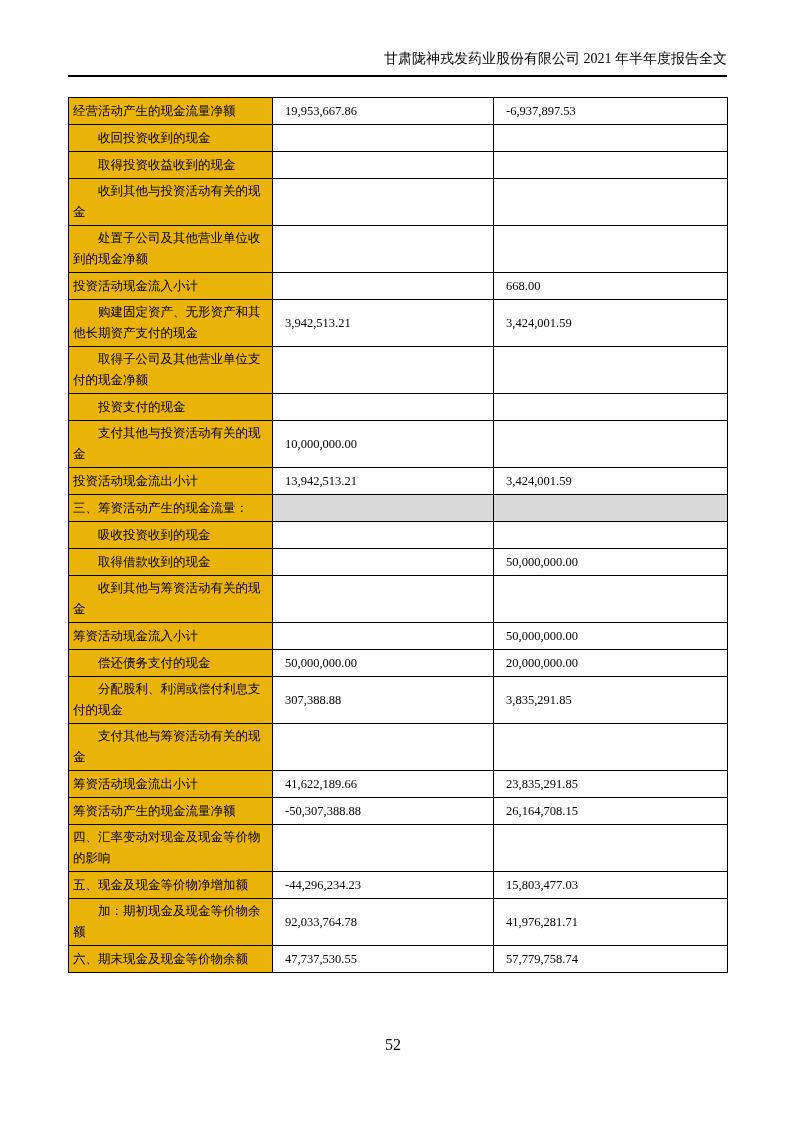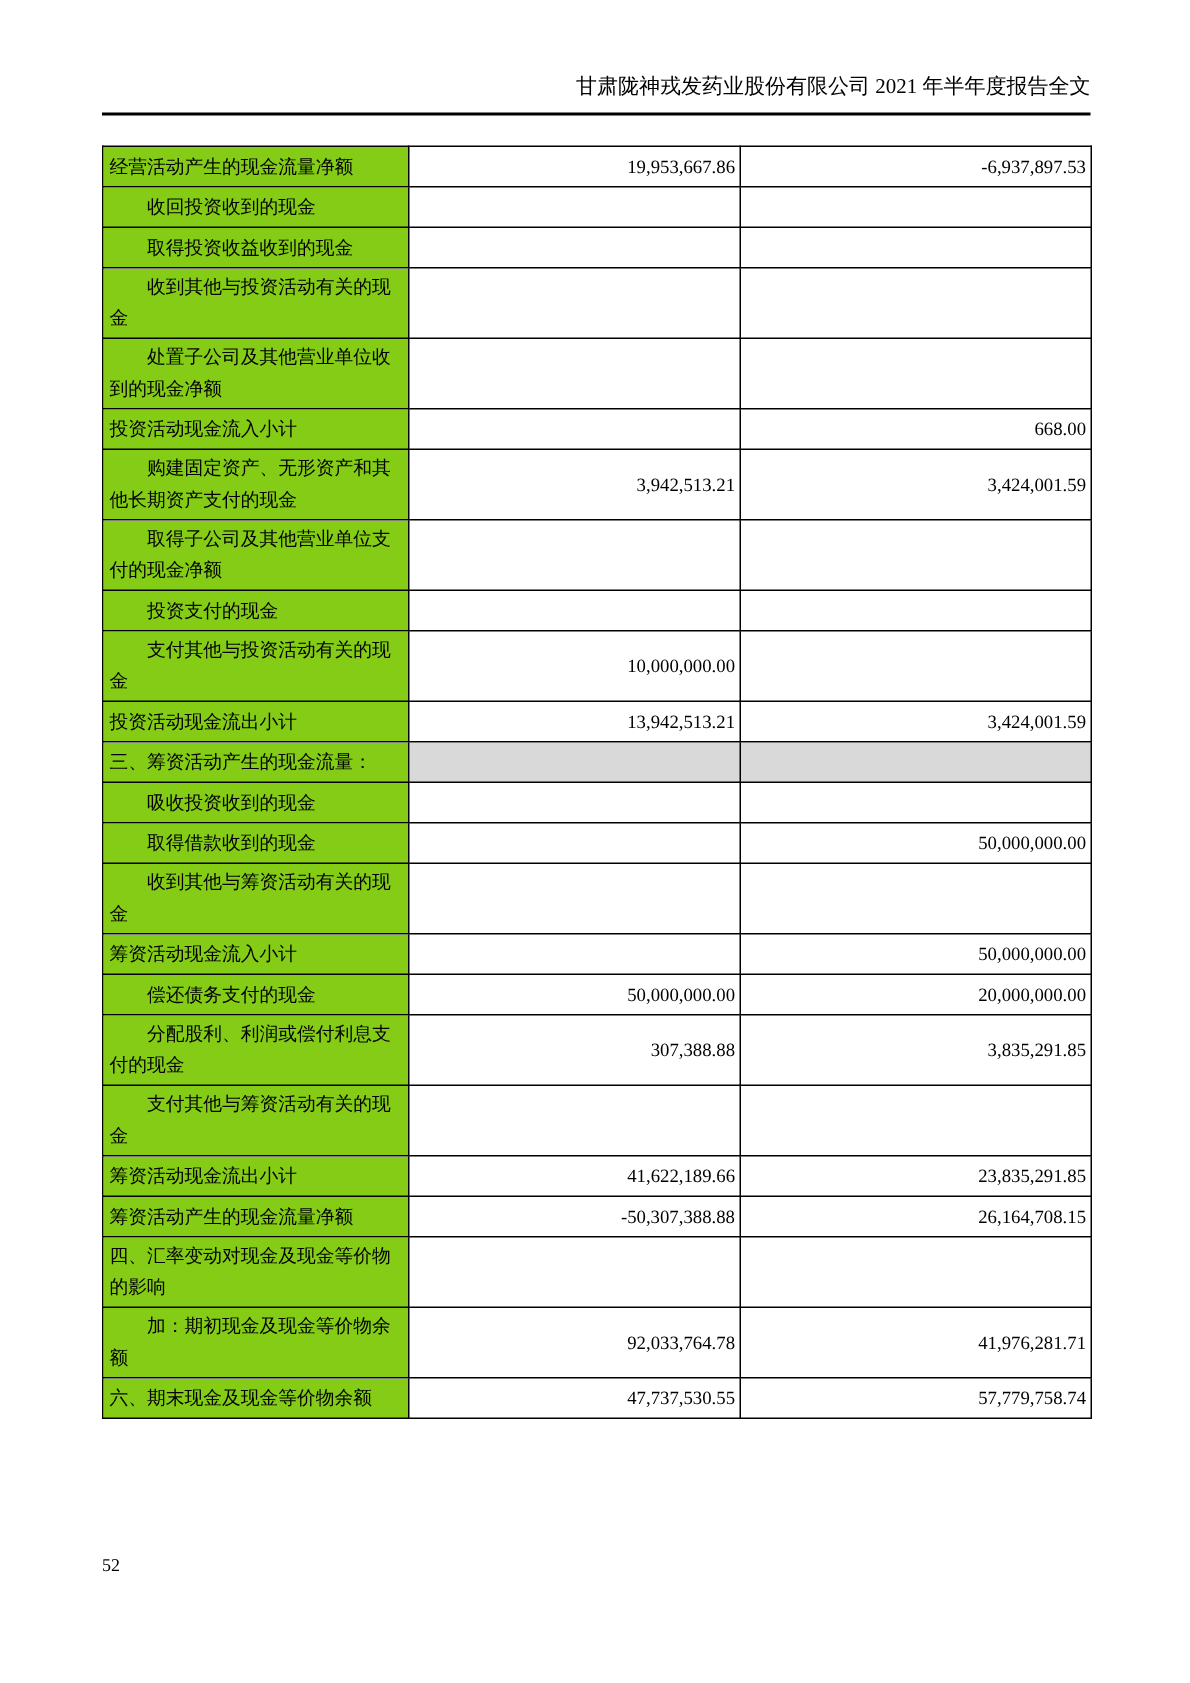--- a/index.html
+++ b/index.html
@@ -47,40 +47,40 @@
 
   table.cf-table td {
     border: 1px solid #000000;
     font-size: 12.5px;
     line-height: 21px;
     height: 27px;               
     vertical-align: middle;
     overflow: hidden;
   }
   td.label-cell {
-    background: #84cc16;
+    background: #eab308;
     padding: 2px 4px;
     text-align: left;
   }
   td.label-cell.indent { text-indent: 25px; }
   td.num-cell {
     background: #ffffff;
     padding: 2px 3px 2px 12px;
-    text-align: right;
+    text-align: left;
     white-space: nowrap;
   }
   tr.section td.num-cell { background: #d9d9d9; }
 
   .page-number {
     position: absolute;
     left: 68px;
     top: 1036px;
     width: 650px;
-    text-align: left;
-    font-size: 12px;
+    text-align: center;
+    font-size: 16px;
   }
 </style>
 </head>
 <body>
 
 <div class="page">
 
   <div class="header-text">甘肃陇神戎发药业股份有限公司 2021 年半年度报告全文</div>
 
   <div class="header-rule"></div>
@@ -196,20 +196,25 @@
           <td class="label-cell">筹资活动产生的现金流量净额</td>
           <td class="num-cell">-50,307,388.88</td>
           <td class="num-cell">26,164,708.15</td>
         </tr>
         <tr>
           <td class="label-cell">四、汇率变动对现金及现金等价物的影响</td>
           <td class="num-cell"></td>
           <td class="num-cell"></td>
         </tr>
         <tr>
+          <td class="label-cell">五、现金及现金等价物净增加额</td>
+          <td class="num-cell">-44,296,234.23</td>
+          <td class="num-cell">15,803,477.03</td>
+        </tr>
+        <tr>
           <td class="label-cell indent">加：期初现金及现金等价物余额</td>
           <td class="num-cell">92,033,764.78</td>
           <td class="num-cell">41,976,281.71</td>
         </tr>
         <tr>
           <td class="label-cell">六、期末现金及现金等价物余额</td>
           <td class="num-cell">47,737,530.55</td>
           <td class="num-cell">57,779,758.74</td>
         </tr>
       </tbody>

